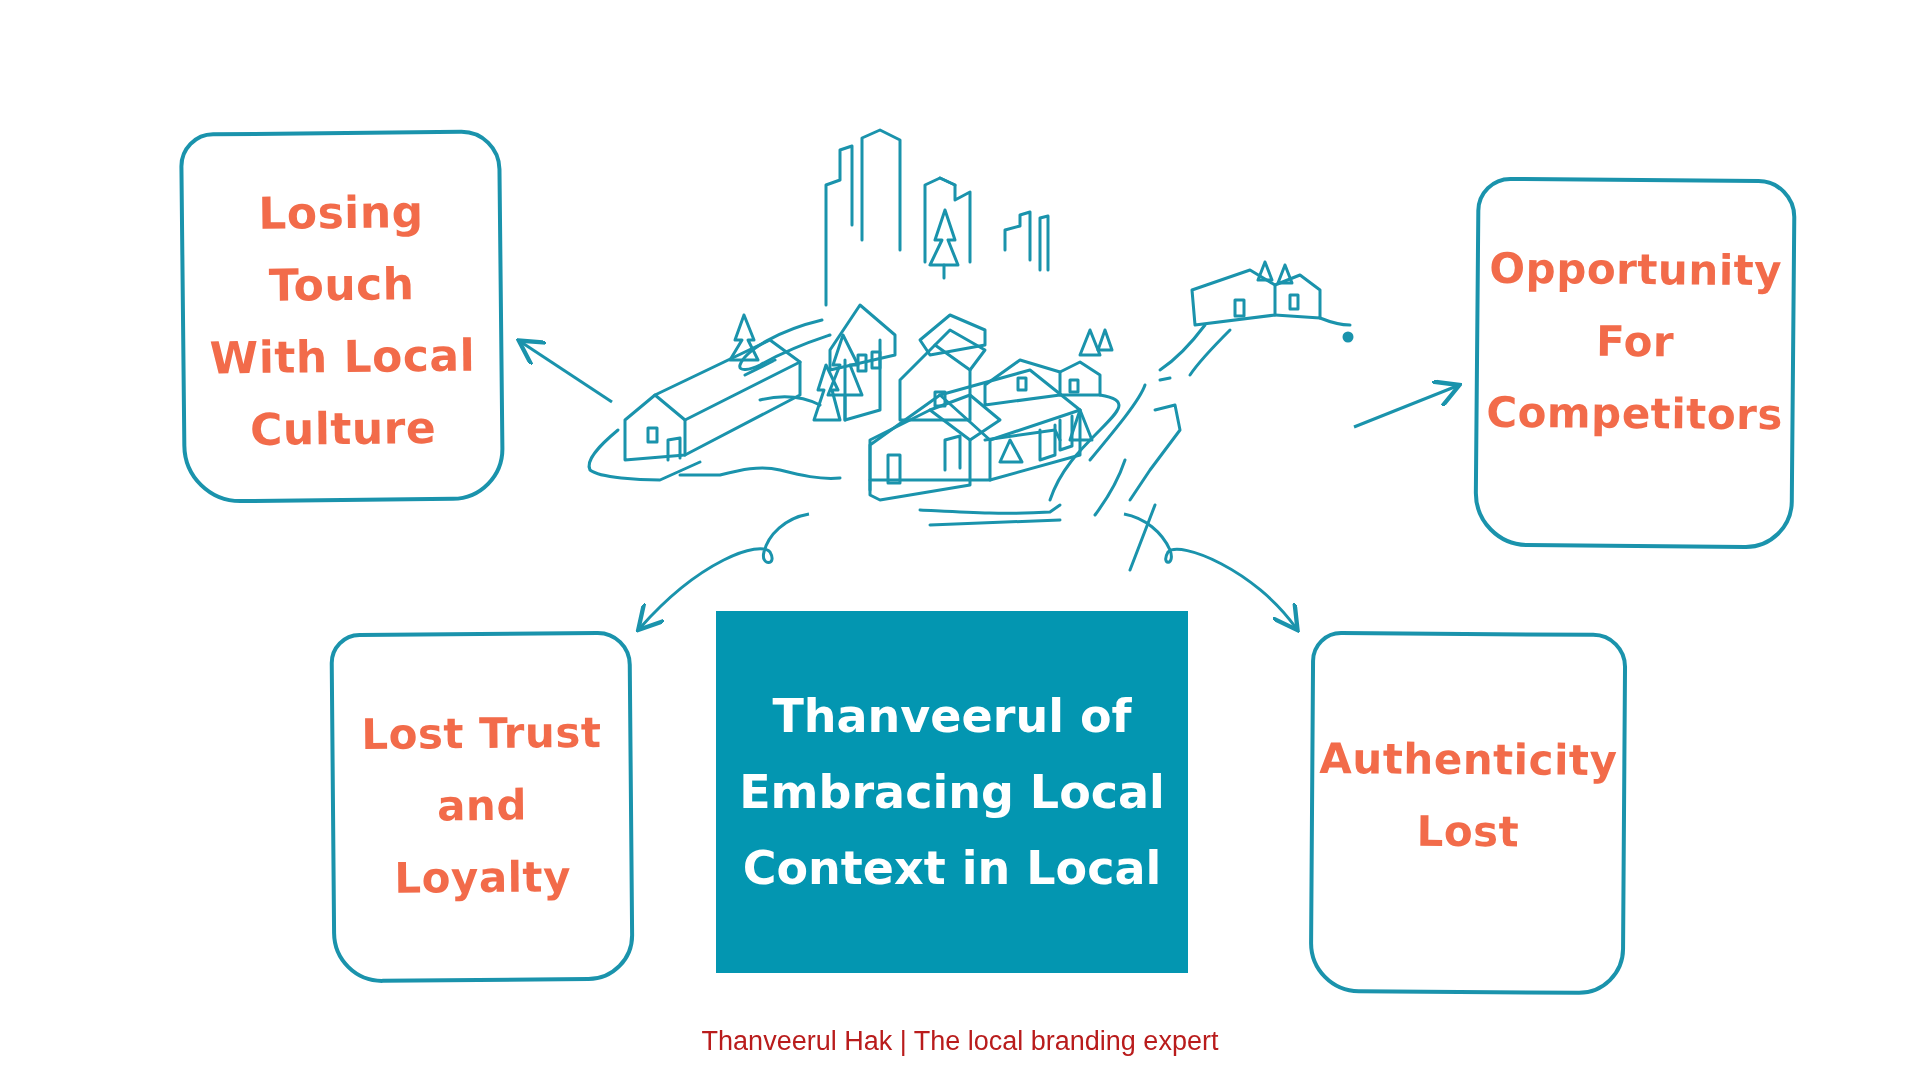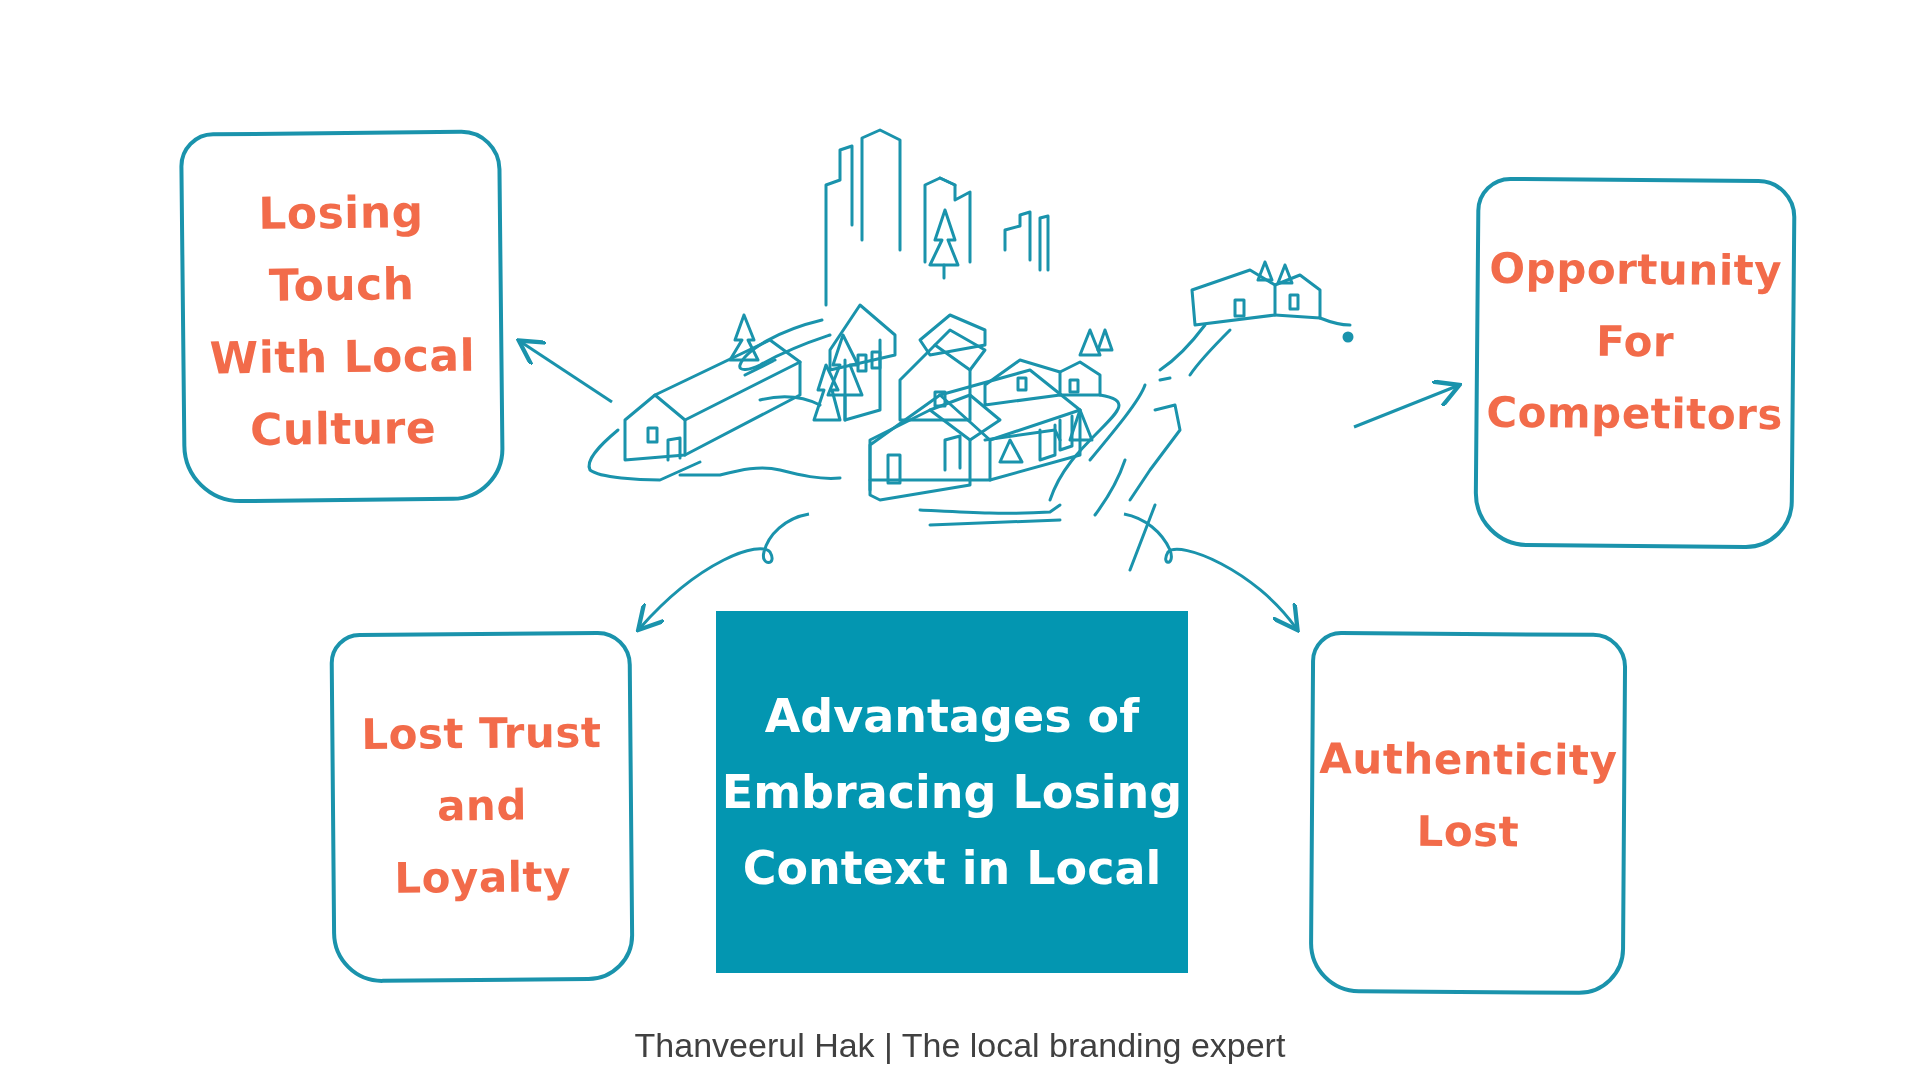--- a/index.html
+++ b/index.html
@@ -9,21 +9,21 @@
   .line{display:block;}
   #card-tl{left:181px;top:131px;width:322px;height:371px;border-radius:34px 40px 52px 58px;transform:rotate(-0.6deg);padding-top:42px;}
   #card-tr{left:1475px;top:178px;width:320px;height:370px;border-radius:34px 38px 48px 54px;transform:rotate(0.5deg);padding-top:52px;}
   #card-tr .card-text{font-size:42px;}
   #card-bl{left:331px;top:632px;width:302px;height:350px;border-radius:30px 34px 46px 50px;transform:rotate(-0.5deg);padding-top:62px;}
   #card-bl .card-text{font-size:42px;}
   #card-br{left:1310px;top:632px;width:316px;height:362px;border-radius:30px 34px 46px 50px;transform:rotate(0.4deg);padding-top:88px;}
   #card-br .card-text{font-size:42px;}
   #center-box{position:absolute;left:716px;top:611px;width:472px;height:362px;background:#0396b1;display:flex;flex-direction:column;align-items:center;justify-content:center;text-align:center;}
   #center-box .title-line{color:#ffffff;font-family:"DejaVu Sans",sans-serif;font-weight:bold;font-size:46px;line-height:76px;}
-  #footer{position:absolute;left:0;width:1920px;top:1026px;text-align:center;font-family:"Liberation Sans",sans-serif;font-size:34px;color:#404040;}
+  #footer{position:absolute;left:0;width:1920px;top:1026px;text-align:center;font-family:"Liberation Sans",sans-serif;font-size:27px;color:#b91c1c;}
   svg.overlay{position:absolute;left:0;top:0;width:1920px;height:1080px;pointer-events:none;}
 </style>
 </head>
 <body>
 
 <svg class="overlay" viewBox="0 0 1920 1080">
   <defs>
     <marker id="ah" viewBox="0 0 10 10" refX="8" refY="5" markerWidth="9" markerHeight="9" orient="auto-start-reverse">
       <path d="M0,0 L9,5 L0,10" fill="none" stroke="#1a93ac" stroke-width="1.6"></path>
     </marker>
@@ -141,18 +141,18 @@
 </div>
 
 <div id="card-br" class="card">
   <div class="card-text">
     <span class="line">Authenticity</span>
     <span class="line">Lost</span>
   </div>
 </div>
 
 <div id="center-box">
-  <span class="title-line">Advantages of</span>
-  <span class="title-line">Embracing Losing</span>
+  <span class="title-line">Thanveerul of</span>
+  <span class="title-line">Embracing Local</span>
   <span class="title-line">Context in Local</span>
 </div>
 
 <div id="footer">Thanveerul Hak | The local branding expert</div>
 
 </body></html>

